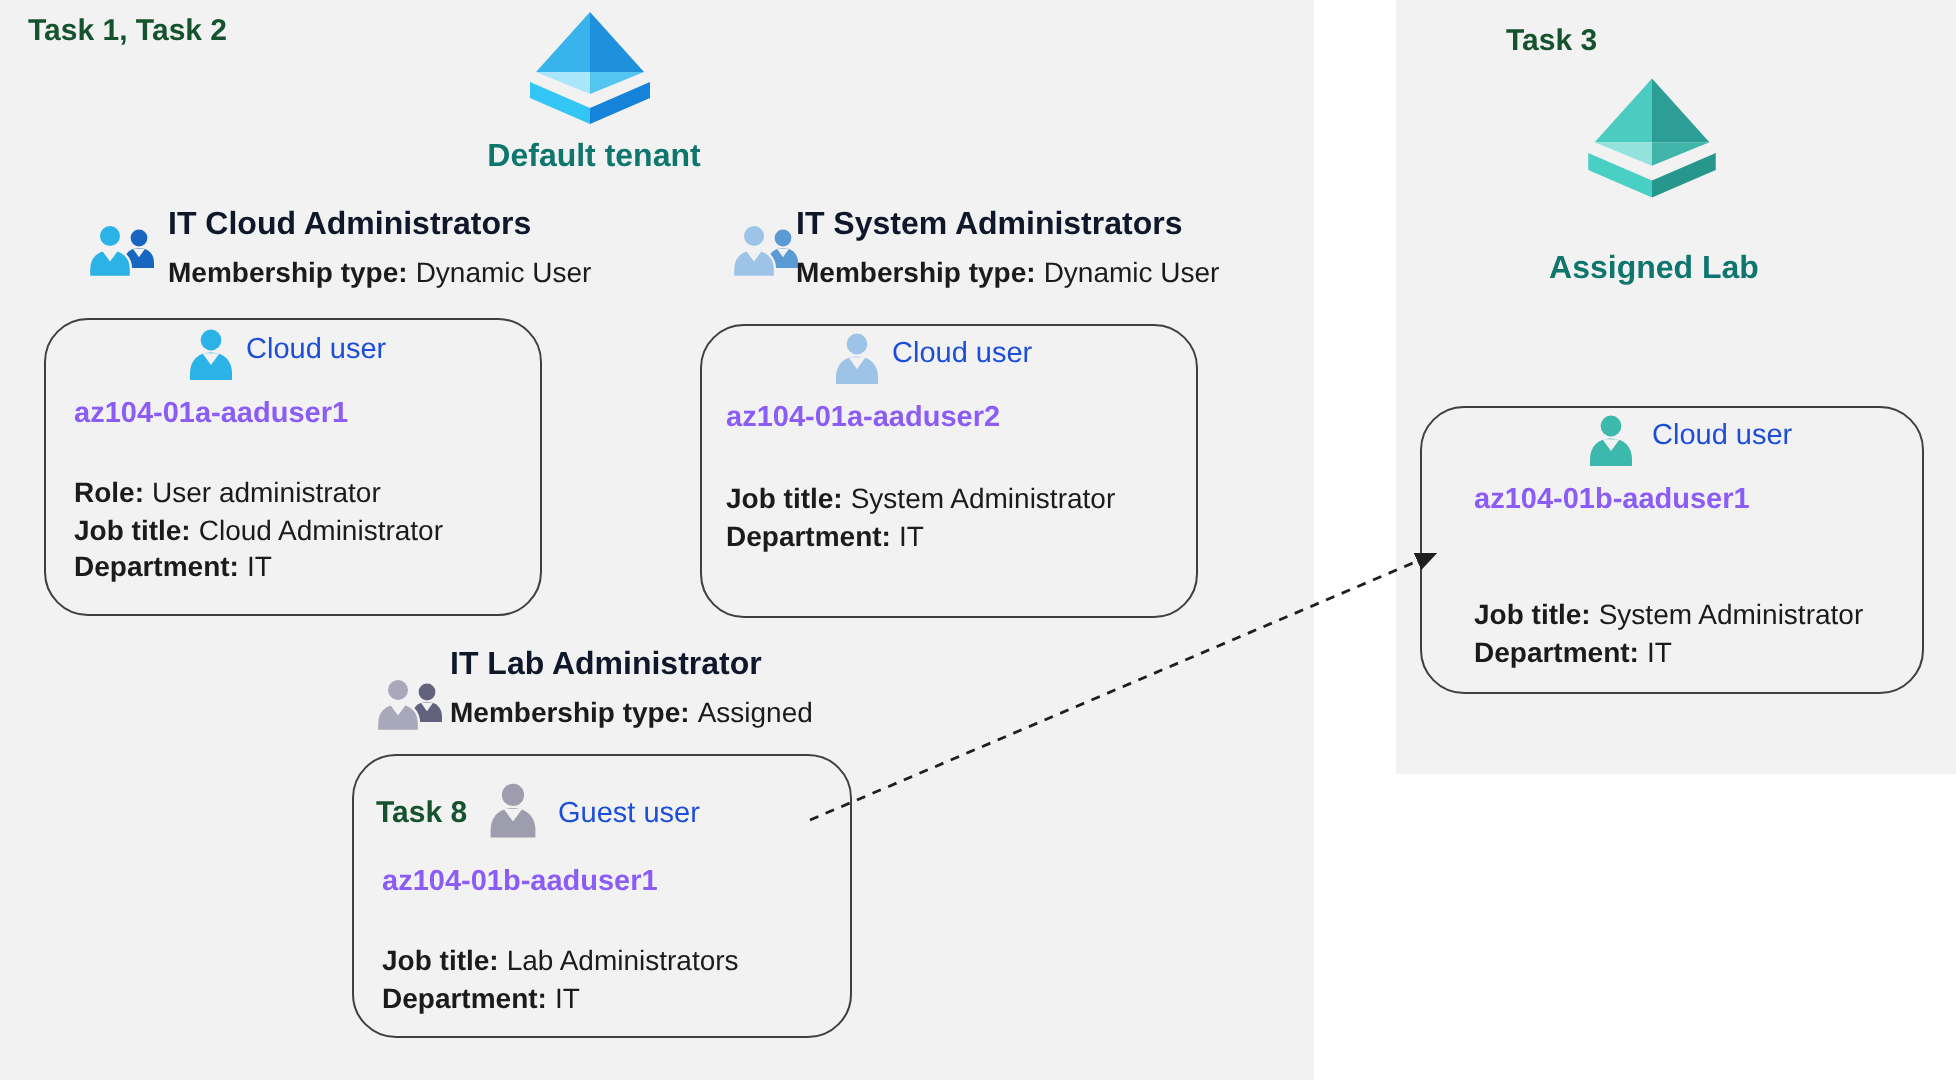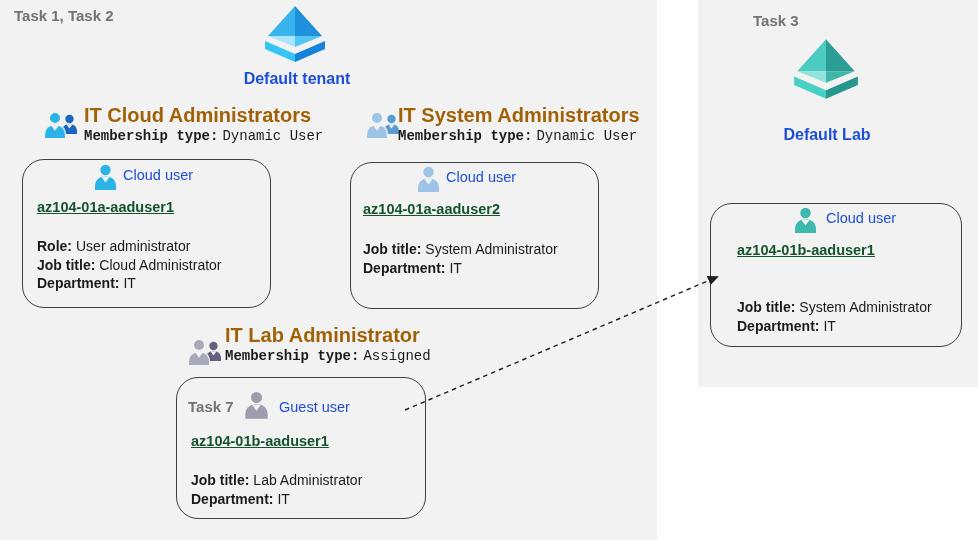--- a/index.html
+++ b/index.html
@@ -1,27 +1,27 @@
 <!DOCTYPE html>
 <html><head>
 <meta charset="utf-8">
 <style>
   html,body{margin:0;padding:0;background:#ffffff;}
   body{font-family:"Liberation Sans", sans-serif;}
   #canvas{position:relative;width:978px;height:540px;background:#ffffff;overflow:hidden;}
   .panel{position:absolute;background:#f2f2f2;}
   .abs{position:absolute;}
-  .task{font-weight:700;font-size:15px;color:#737373;white-space:nowrap;}
-  .tenant-title{font-weight:700;font-size:16px;color:#1d4ed8;text-align:center;white-space:nowrap;}
-  .group-title{font-weight:700;font-size:20px;color:#a16207;white-space:nowrap;}
-  .line{font-size:14px;color:#1b1b1b;white-space:nowrap;font-family:Liberation Mono, monospace;}
+  .task{font-weight:700;font-size:15px;color:#14532d;white-space:nowrap;}
+  .tenant-title{font-weight:700;font-size:16px;color:#0f766e;text-align:center;white-space:nowrap;}
+  .group-title{font-weight:700;font-size:16px;color:#0f172a;white-space:nowrap;}
+  .line{font-size:14px;color:#1b1b1b;white-space:nowrap;}
   .line .b{font-weight:700;margin-right:4px;}
   .card{position:absolute;border:1.4px solid #3f3f3f;border-radius:22px;background:transparent;}
   .user-type{font-size:14.5px;color:#1d4ed8;white-space:nowrap;}
-  .user-name{font-weight:700;font-size:14.5px;color:#14532d;white-space:nowrap;text-decoration:underline;}
+  .user-name{font-weight:700;font-size:14.5px;color:#8b5cf6;white-space:nowrap;}
   .details{font-size:14px;line-height:18.5px;color:#1b1b1b;}
   .details .detail{white-space:nowrap;}
   .details .b{font-weight:700;margin-right:4px;}
   svg{display:block;}
   #arrow-overlay{position:absolute;left:0;top:0;pointer-events:none;}
 </style>
 </head>
 <body>
 
 <div id="canvas">
@@ -101,44 +101,44 @@
     <circle cx="13" cy="8" r="5.6" stroke="#f2f2f2" stroke-width="1.2" fill="#a8a8ba"></circle>
     <path d="M13 14.6 C6.4 14.6 2.5 18.8 2.5 24.8 L2.5 28.5 L23.5 28.5 L23.5 24.8 C23.5 18.8 19.6 14.6 13 14.6 Z" stroke="#f2f2f2" stroke-width="1.2" fill="#a8a8ba"></path>
     <path d="M8.8 15 L13 20.8 L17.2 15 Z" fill="#f2f2f2"></path>
   </svg>
   <div class="abs group-title" style="left:225px;top:324px;">IT Lab Administrator</div>
   <div class="abs line" style="left:225px;top:348px;">
     <span class="b">Membership type:</span><span>Assigned</span>
   </div>
 
   <div class="card" style="left:176px;top:377px;width:248px;height:140px;"></div>
-  <div class="abs task" style="left:188px;top:398px;">Task 7</div>
+  <div class="abs task" style="left:188px;top:398px;">Task 8</div>
   <svg class="abs" style="left:242px;top:390px;" width="29" height="32" viewBox="0 0 27 30">
     <circle cx="13.5" cy="7" r="5.2" fill="#9d9dae"></circle>
     <path d="M13.5 13.2 C6.9 13.2 3 17.4 3 23.5 L3 27 L24 27 L24 23.5 C24 17.4 20.1 13.2 13.5 13.2 Z" fill="#9d9dae"></path>
     <path d="M9.2 13.6 L13.5 19.5 L17.8 13.6 Z" fill="#f2f2f2"></path>
   </svg>
   <div class="abs user-type" style="left:279px;top:399px;">Guest user</div>
   <div class="abs user-name" style="left:191px;top:433px;">az104-01b-aaduser1</div>
   <div class="abs details" style="left:191px;top:471px;">
-    <div class="detail"><span class="b">Job title:</span><span>Lab Administrator</span></div>
+    <div class="detail"><span class="b">Job title:</span><span>Lab Administrators</span></div>
     <div class="detail"><span class="b">Department:</span><span>IT</span></div>
   </div>
 
   <div class="abs task" style="left:712px;top:12px;margin-left:41px;">Task 3</div>
   <svg class="abs" style="left:792px;top:38px;" width="68" height="62" viewBox="0 0 64 58">
     <polygon points="32,1 5,31 32,31" fill="#4cccc1"></polygon>
     <polygon points="32,1 59,31 32,31" fill="#2d9e95"></polygon>
     <polygon points="5,31 32,31 32,42" fill="#93e2db"></polygon>
     <polygon points="59,31 32,31 32,42" fill="#41b5aa"></polygon>
     <polygon points="2,36 32,49 32,57 2,44" fill="#49d0c5"></polygon>
     <polygon points="62,36 32,49 32,57 62,44" fill="#27968c"></polygon>
   </svg>
   <div class="abs tenant-title" style="left:727px;top:122px;width:200px;line-height:25px;">
-    <div>Default Lab</div>
+    <div>Assigned Lab</div>
   </div>
 
   <div class="card" style="left:710px;top:203px;width:250px;height:142px;"></div>
   <svg class="abs" style="left:792px;top:206px;" width="27" height="30" viewBox="0 0 27 30">
     <circle cx="13.5" cy="7" r="5.2" fill="#3db8ad"></circle>
     <path d="M13.5 13.2 C6.9 13.2 3 17.4 3 23.5 L3 27 L24 27 L24 23.5 C24 17.4 20.1 13.2 13.5 13.2 Z" fill="#3db8ad"></path>
     <path d="M9.2 13.6 L13.5 19.5 L17.8 13.6 Z" fill="#f2f2f2"></path>
   </svg>
   <div class="abs user-type" style="left:826px;top:210px;">Cloud user</div>
   <div class="abs user-name" style="left:737px;top:242px;">az104-01b-aaduser1</div>

